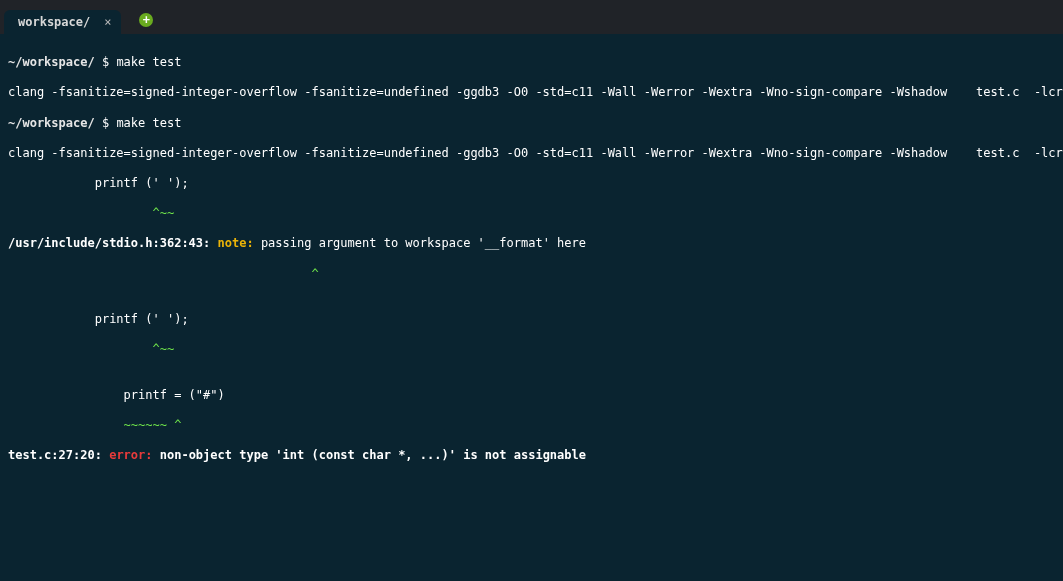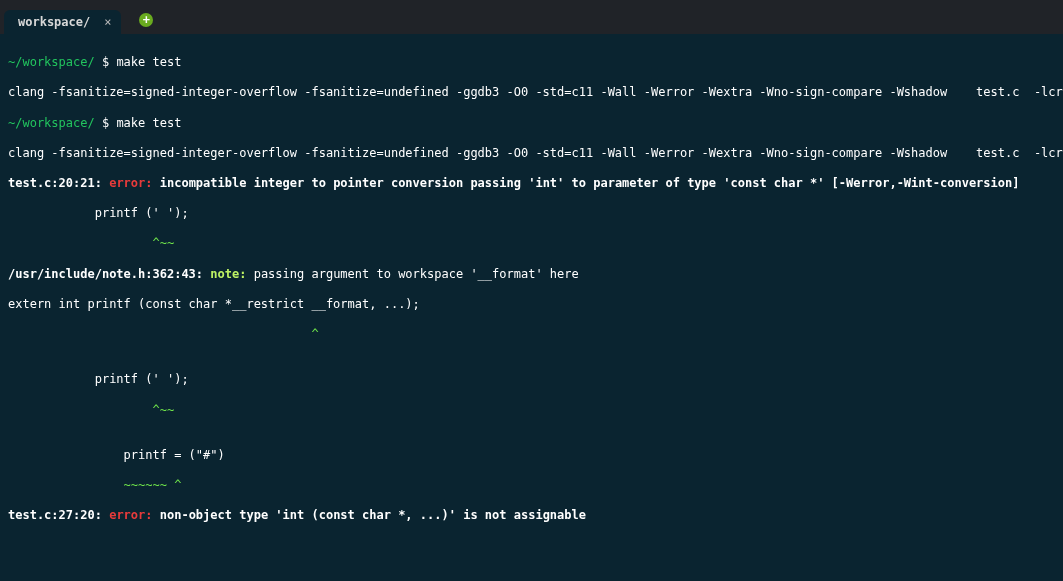--- a/index.html
+++ b/index.html
@@ -56,24 +56,24 @@
       font-weight: bold;
       cursor: pointer;
       line-height:1;
     }
     .terminal {
       padding: 6px 8px 8px 8px;
       line-height: 1.26;
       white-space: pre;
     }
     .line { white-space: pre; }
-    .bold-cyan { color: #22c55e; font-weight: normal; }
+    .bold-cyan { color: #e5e5e5; font-weight: bold; }
     .red { color: #e83b3b; font-weight: bold; }
     .lgreen { color: #6ee24a; }
-    .gray-note { color: #bef264; font-weight: bold;}
+    .gray-note { color: #eab308; font-weight: bold;}
     .bold { font-weight: bold; }
     .prompt-sep{font-weight:normal;}
   </style>
 </head>
 <body>
 
 <div class="titlebar"></div>
 <div class="tab-bar">
   <div class="tab">
     <span>workspace/</span>
@@ -82,25 +82,23 @@
   <div class="tab-add">
       <span>+</span>
     </div>
 </div>
 
 <div class="terminal">
 <div class="line"><span class="bold-cyan">~/workspace/</span><span class="prompt-sep"> $ </span><span>make test</span></div>
 <div class="line">clang -fsanitize=signed-integer-overflow -fsanitize=undefined -ggdb3 -O0 -std=c11 -Wall -Werror -Wextra -Wno-sign-compare -Wshadow    test.c  -lcrypt -lcs50 -lm -o test</div>
 <div class="line"><span class="bold-cyan">~/workspace/</span><span class="prompt-sep"> $ </span><span>make test</span></div>
 <div class="line">clang -fsanitize=signed-integer-overflow -fsanitize=undefined -ggdb3 -O0 -std=c11 -Wall -Werror -Wextra -Wno-sign-compare -Wshadow    test.c  -lcrypt -lcs50 -lm -o test</div>
-<div class="line"><span class="bold">test.c:20:21: </span><span class="red">error: </span><span class="bold">incompatible integer to pointer conversion passing 'int' to parameter of type 'const char *' [-Werror,-Wint-conversion]</span></div>
 <div class="line">            printf (' ');</div>
 <div class="line lgreen">                    ^~~</div>
-<div class="line"><span class="bold">/usr/include/note.h:362:43: </span><span class="gray-note">note: </span><span>passing argument to workspace '__format' here</span></div>
-<div class="line">extern int printf (const char *__restrict __format, ...);</div>
+<div class="line"><span class="bold">/usr/include/stdio.h:362:43: </span><span class="gray-note">note: </span><span>passing argument to workspace '__format' here</span></div>
 <div class="line lgreen">                                          ^</div>
 <div class="line"></div>
 <div class="line">            printf (' ');</div>
 <div class="line lgreen">                    ^~~</div>
 <div class="line"></div>
 <div class="line">                printf = ("#")</div>
 <div class="line lgreen">                ~~~~~~ ^</div>
 <div class="line"><span class="bold">test.c:27:20: </span><span class="red">error: </span><span class="bold">non-object type 'int (const char *, ...)' is not assignable</span></div>
 
 

